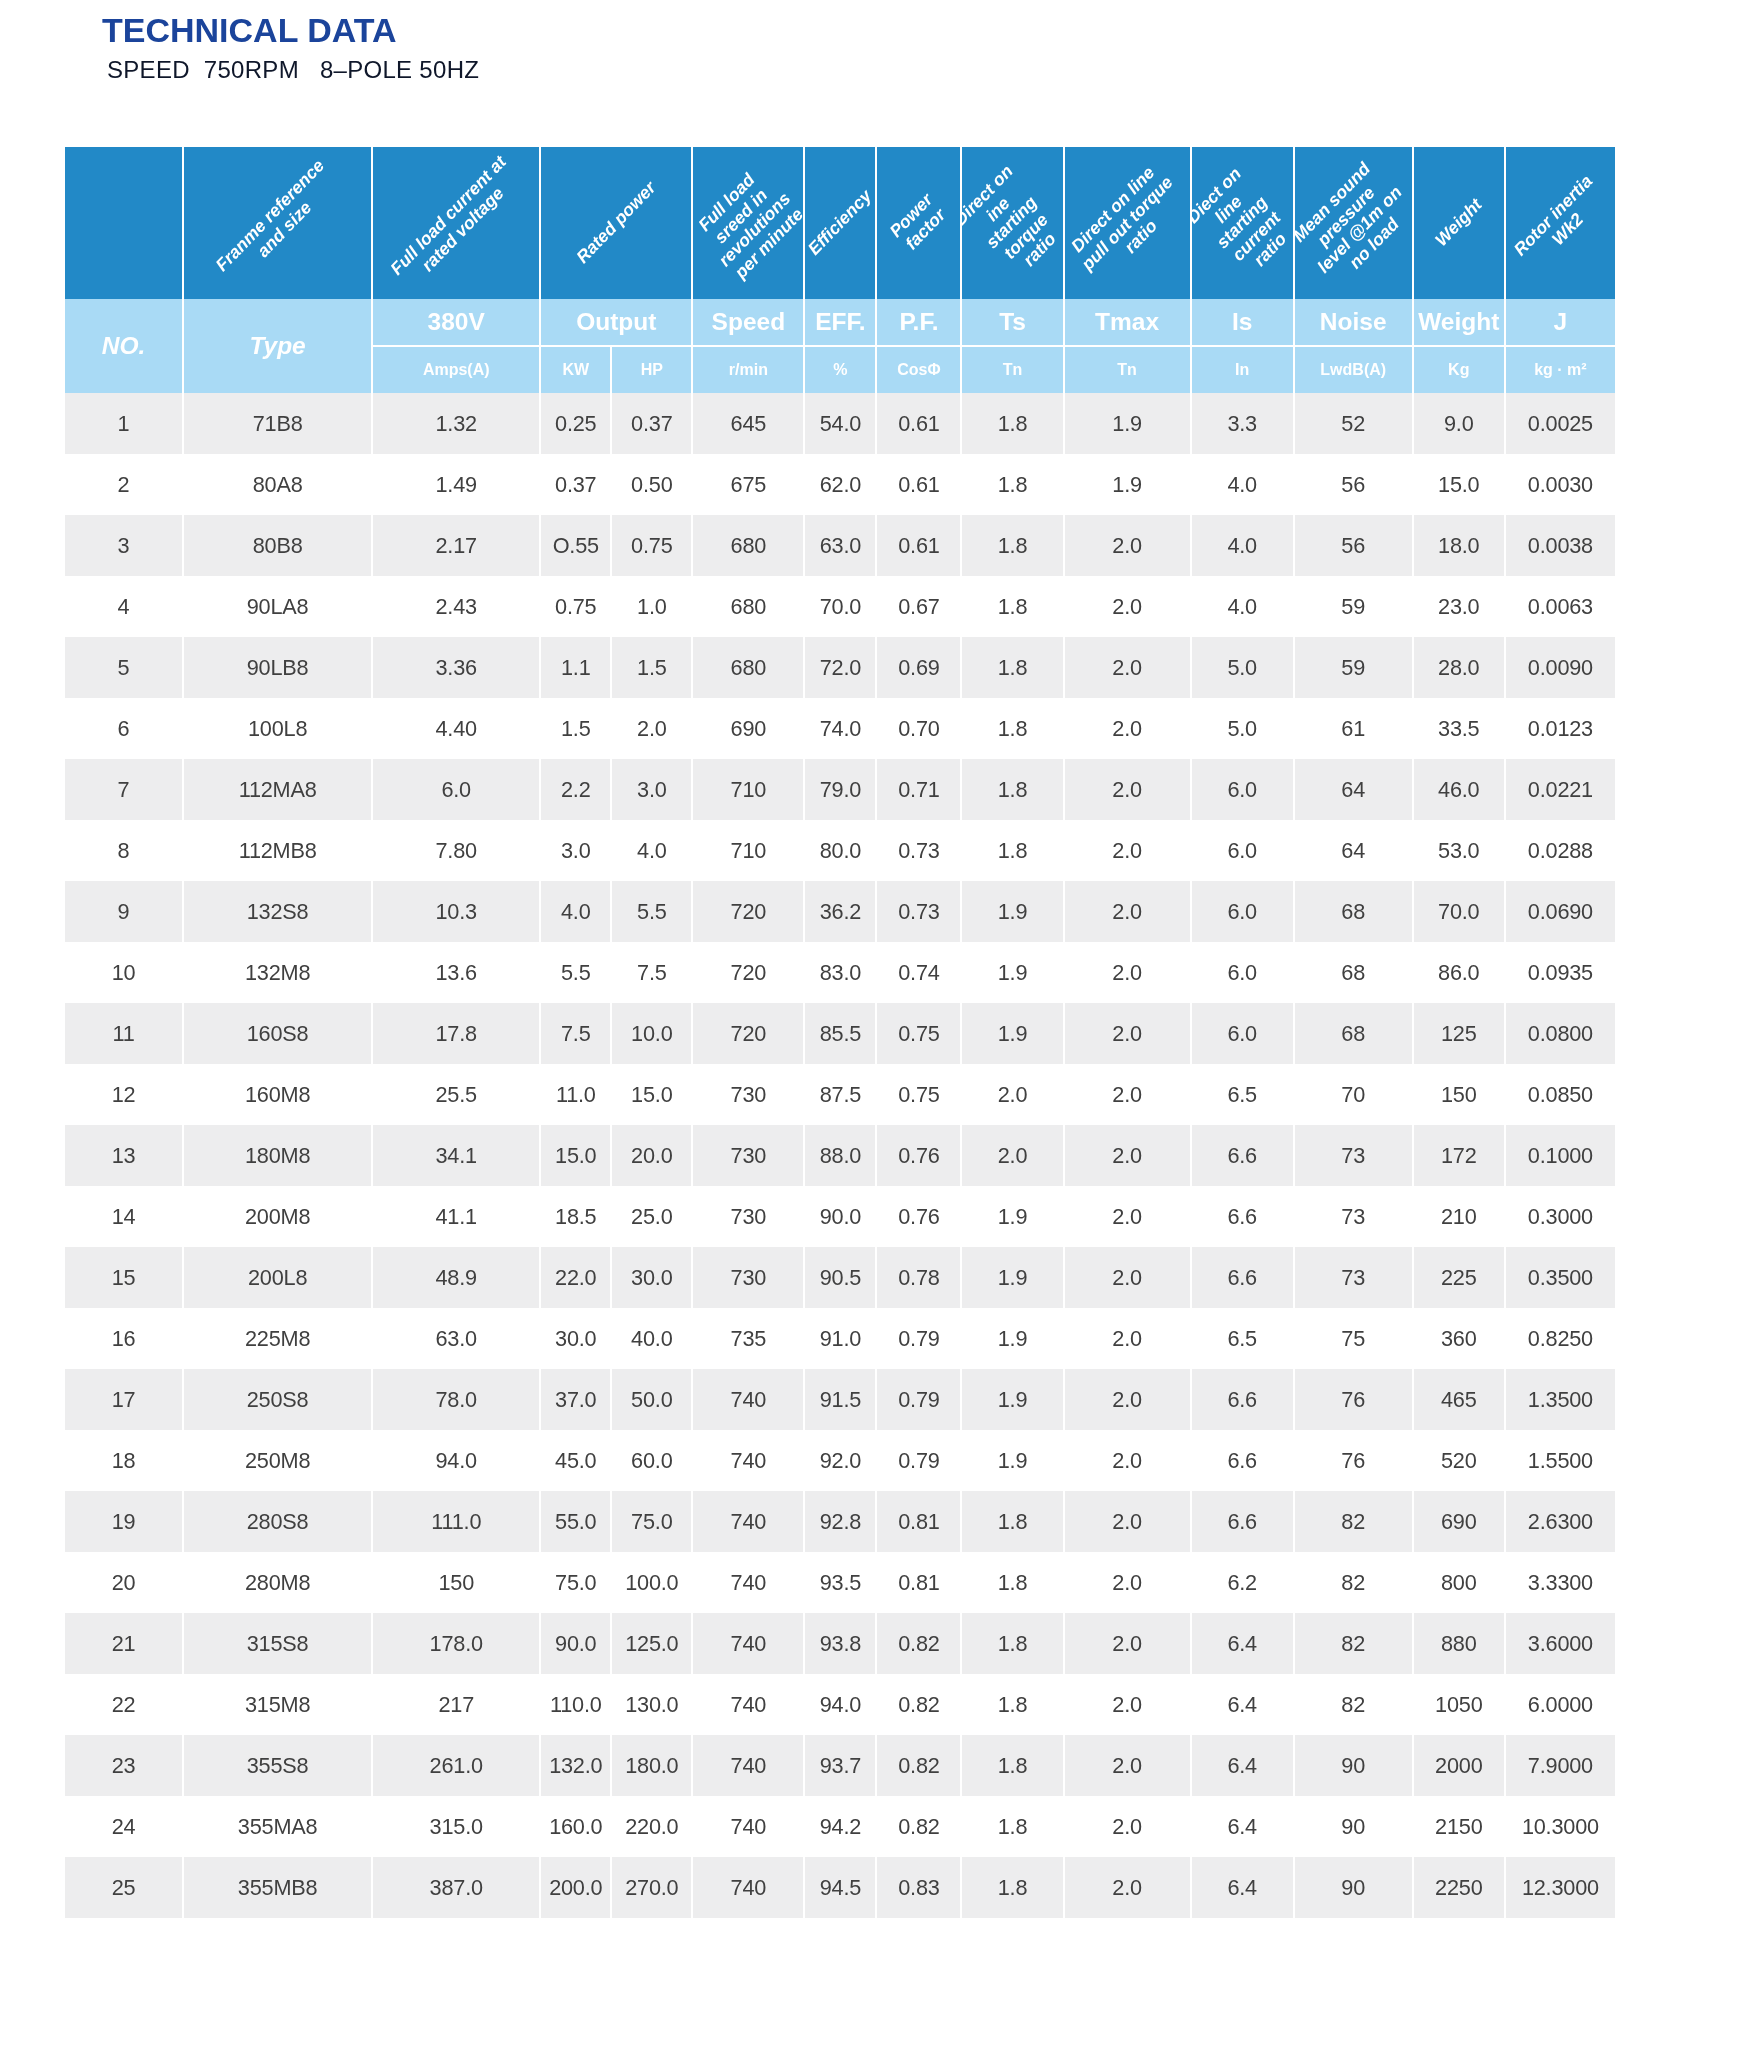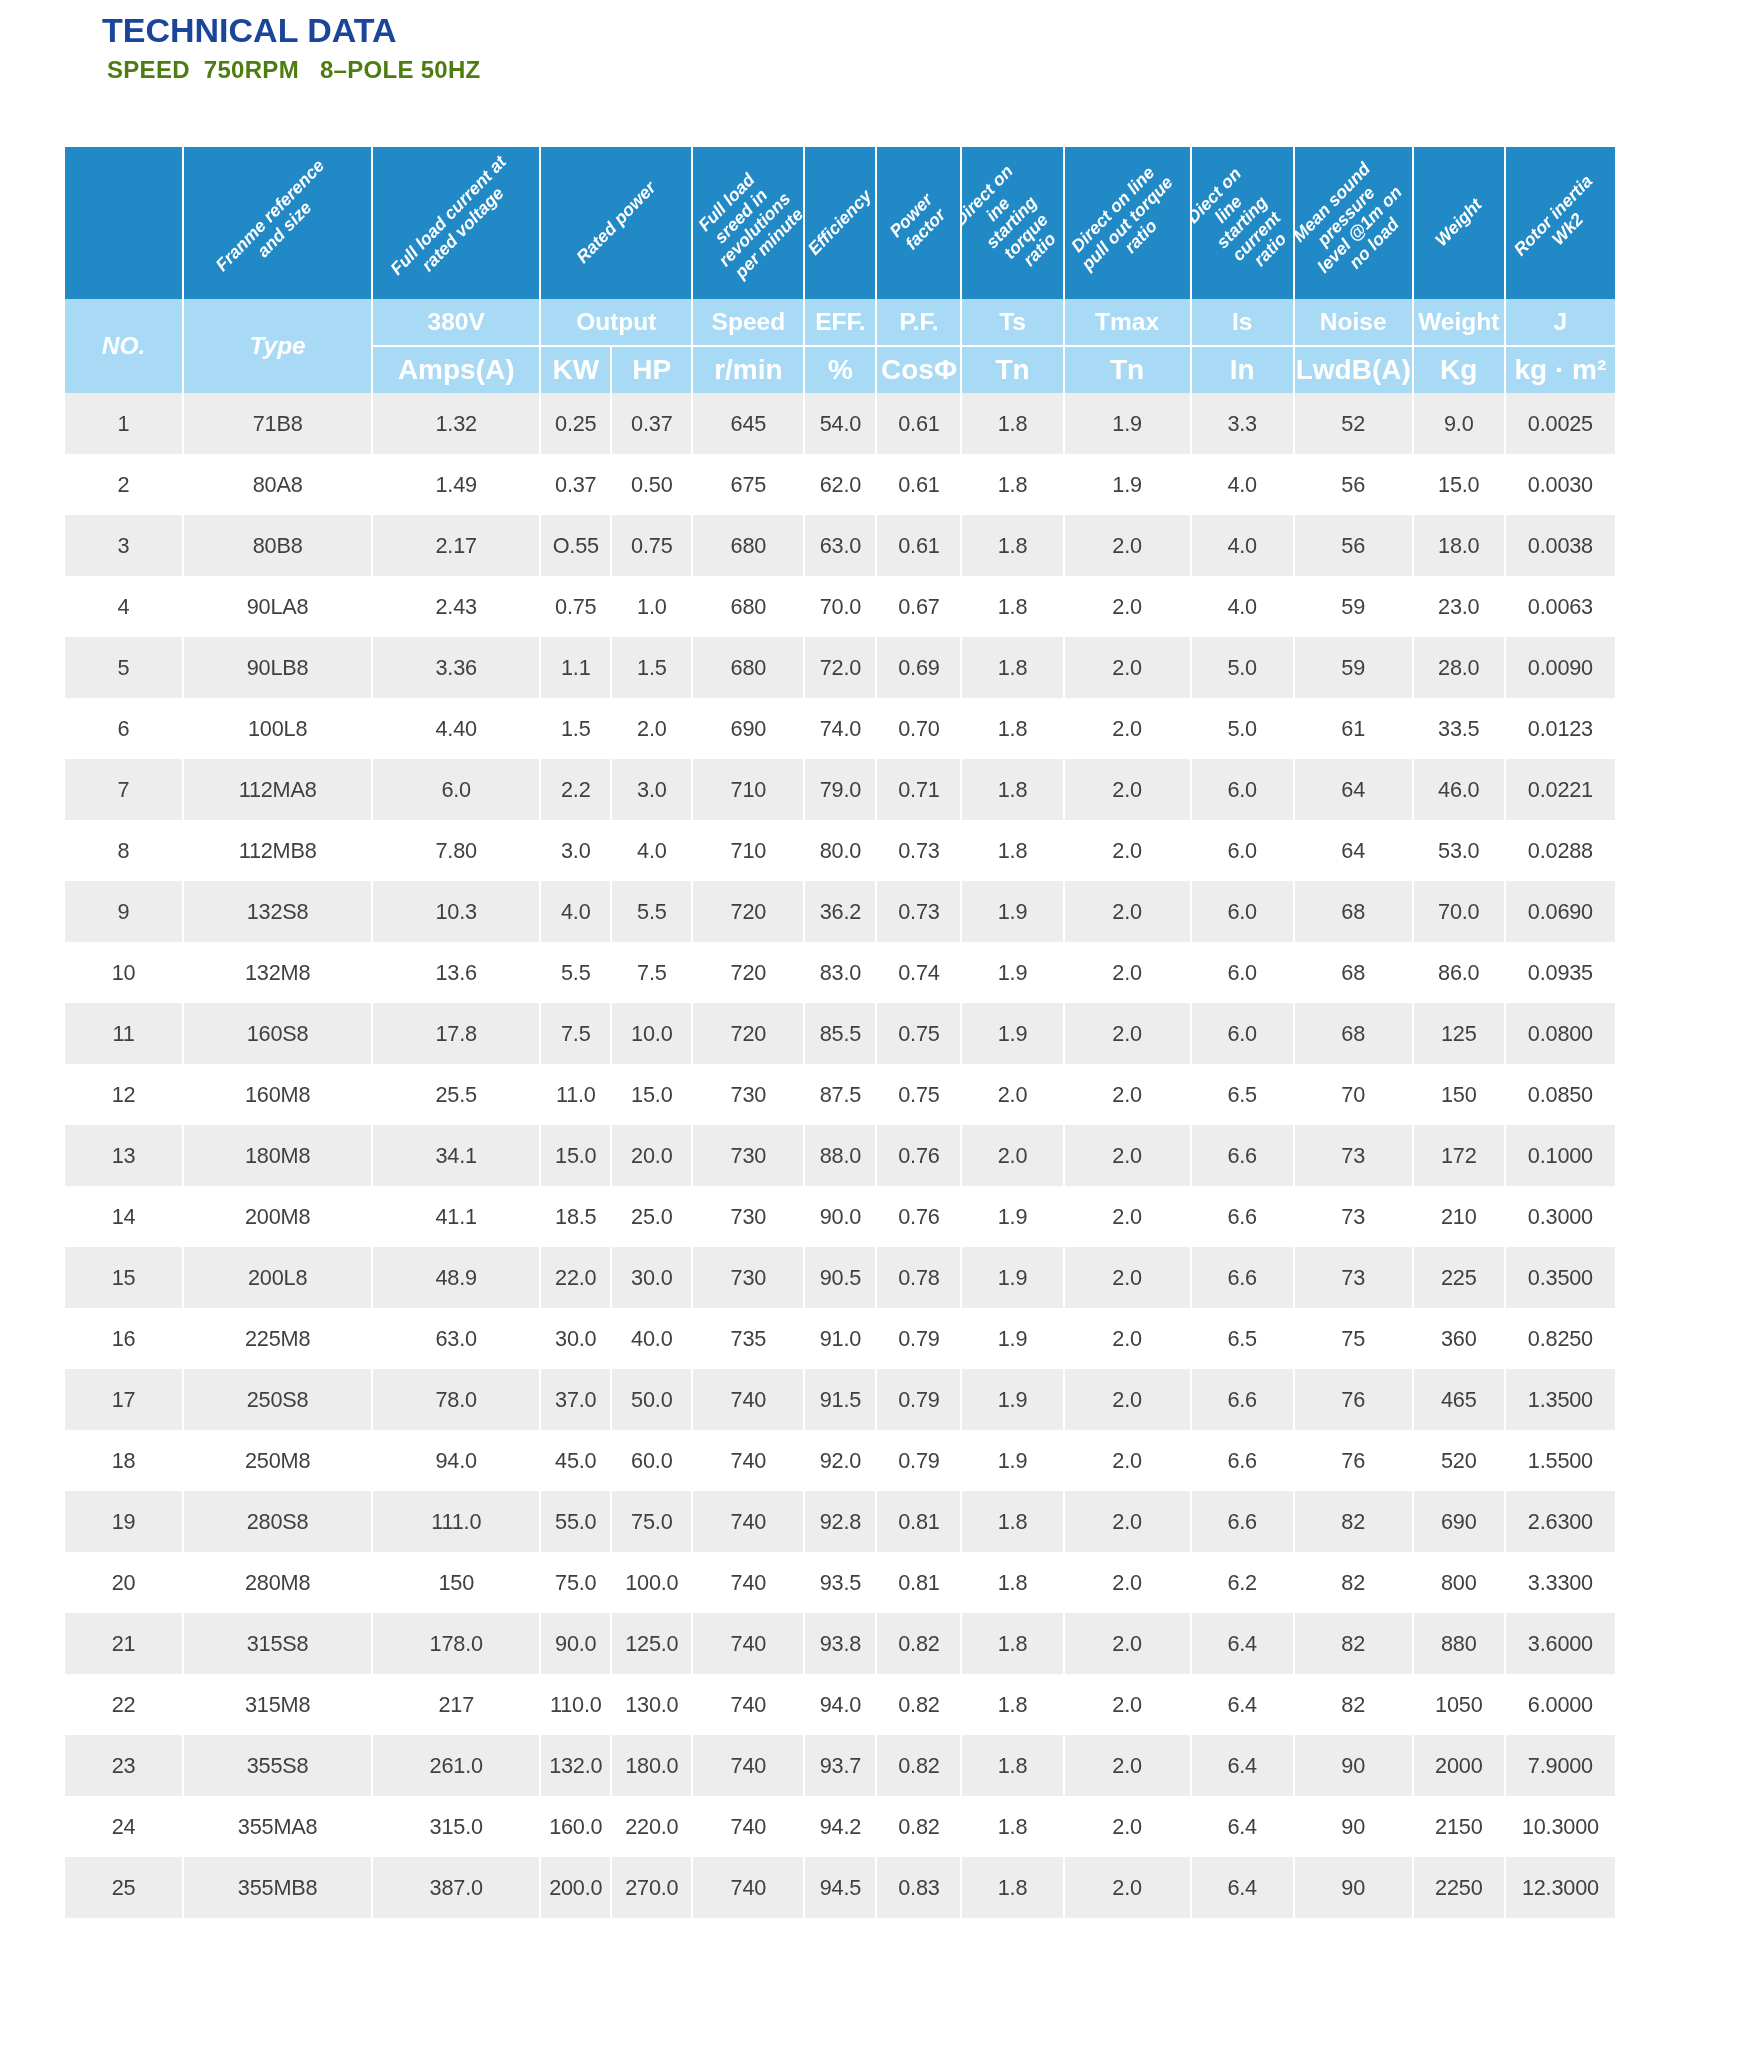--- a/index.html
+++ b/index.html
@@ -10,21 +10,21 @@
     font-family:"Liberation Sans", sans-serif;
     overflow:hidden;
   }
   .title {
     position:absolute; left:102px; top:11.2px;
     font-size:34px; font-weight:bold; color:#1b449b;
     letter-spacing:0px; white-space:pre;
   }
   .subtitle {
     position:absolute; left:107px; top:56px;
-    font-size:24px; font-weight:bold; color:#4d7c0f;
+    font-size:24px; font-weight:normal; color:#0f172a;
     white-space:pre; letter-spacing:0.3px;text-align:right;
   }
   table.spec {
     position:absolute; left:65px; top:147px;
     width:1550px;
     border-collapse:collapse;
     table-layout:fixed;
   }
   
   tr.diag-row th {
@@ -55,21 +55,21 @@
     background:#a9daf5;
     color:#ffffff;
     font-weight:bold;
     padding:0;
     border-right:2.1px solid #ffffff;
     text-align:center;
     vertical-align:middle;
   }
   tr.band th:last-child { border-right:none; }
   tr.band-top th { height:46px; font-size:24.5px; border-bottom:2.1px solid #ffffff; }
-  tr.band-bot th { height:46px; font-size:28px; }
+  tr.band-bot th { height:46px; font-size:16px; }
   th.corner { font-size:24.5px; border-bottom:none !important;font-style:italic; }
   
   tbody td {
     height:61px;
     padding:0;
     text-align:center; vertical-align:middle;
     font-size:21.7px; color:#404040;
     letter-spacing:-0.2px;
     background:#ffffff;
     border-right:2.1px solid #ffffff;

